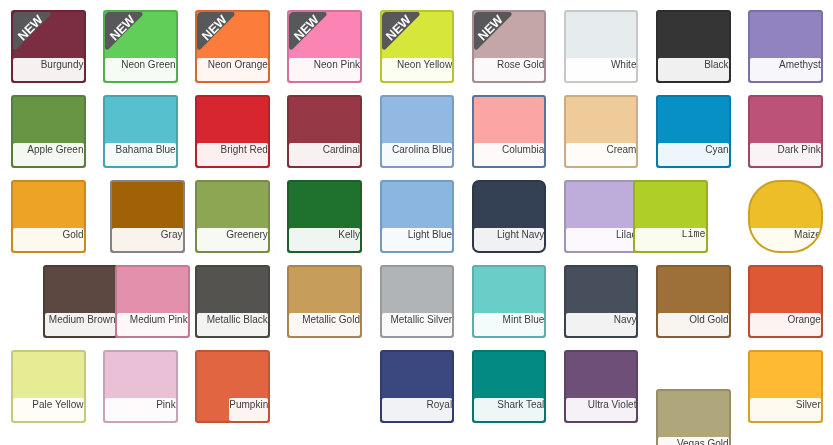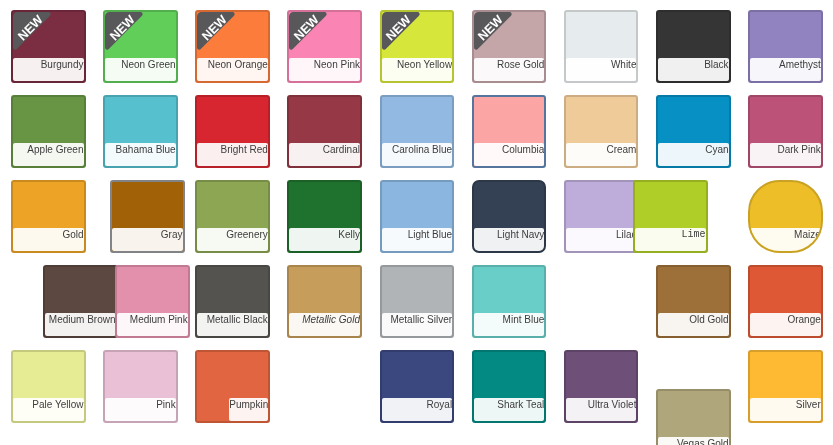--- a/index.html
+++ b/index.html
@@ -163,27 +163,30 @@
 <div class="swatch" style="left: 11px; top: 264.8px; background: rgb(92, 72, 64); border-color: rgb(78, 61, 54); margin-left: 32px;">
       <span class="label" style="background: rgba(255, 255, 255, 0.93); color: rgb(61, 61, 61);">Medium Brown</span>
     </div>
 <div class="swatch" style="left: 103.16px; top: 264.8px; background: rgb(227, 144, 172); border-color: rgb(193, 122, 146); margin-left: 12px;">
       <span class="label" style="background: rgba(255, 255, 255, 0.93); color: rgb(61, 61, 61);">Medium Pink</span>
     </div>
 <div class="swatch" style="left: 195.32px; top: 264.8px; background: rgb(85, 83, 79); border-color: rgb(72, 71, 67);">
       <span class="label" style="background: rgba(255, 255, 255, 0.93); color: rgb(61, 61, 61);">Metallic Black</span>
     </div>
 <div class="swatch" style="left: 287.48px; top: 264.8px; background: rgb(198, 157, 91); border-color: rgb(168, 133, 77);">
-      <span class="label" style="background: rgba(255, 255, 255, 0.93); color: rgb(61, 61, 61); font-style: italic;">Metallic Gold</span>
+      <span class="label" style="background: rgba(255, 255, 255, 0.93); color: rgb(61, 61, 61);">Metallic Gold</span>
     </div>
 <div class="swatch" style="left: 379.64px; top: 264.8px; background: rgb(176, 180, 183); border-color: rgb(150, 153, 156);">
       <span class="label" style="background: rgba(255, 255, 255, 0.93); color: rgb(61, 61, 61);">Metallic Silver</span>
     </div>
 <div class="swatch" style="left: 471.8px; top: 264.8px; background: rgb(105, 206, 200); border-color: rgb(89, 175, 170);">
       <span class="label" style="background: rgba(255, 255, 255, 0.93); color: rgb(61, 61, 61);">Mint Blue</span>
+    </div>
+<div class="swatch" style="left: 563.96px; top: 264.8px; background: rgb(71, 79, 93); border-color: rgb(60, 67, 79);">
+      <span class="label" style="background: rgba(255, 255, 255, 0.93); color: rgb(61, 61, 61);">Navy</span>
     </div>
 <div class="swatch" style="left: 656.12px; top: 264.8px; background: rgb(156, 112, 56); border-color: rgb(133, 95, 48);">
       <span class="label" style="background: rgba(255, 255, 255, 0.93); color: rgb(61, 61, 61);">Old Gold</span>
     </div>
 <div class="swatch" style="left: 748.28px; top: 264.8px; background: rgb(222, 88, 53); border-color: rgb(189, 75, 45);">
       <span class="label" style="background: rgba(255, 255, 255, 0.93); color: rgb(61, 61, 61);">Orange</span>
     </div>
 <div class="swatch" style="left: 11px; top: 349.8px; background: rgb(230, 236, 148); border-color: rgb(196, 201, 126);">
       <span class="label" style="background: rgba(255, 255, 255, 0.93); color: rgb(61, 61, 61);">Pale Yellow</span>
     </div>

